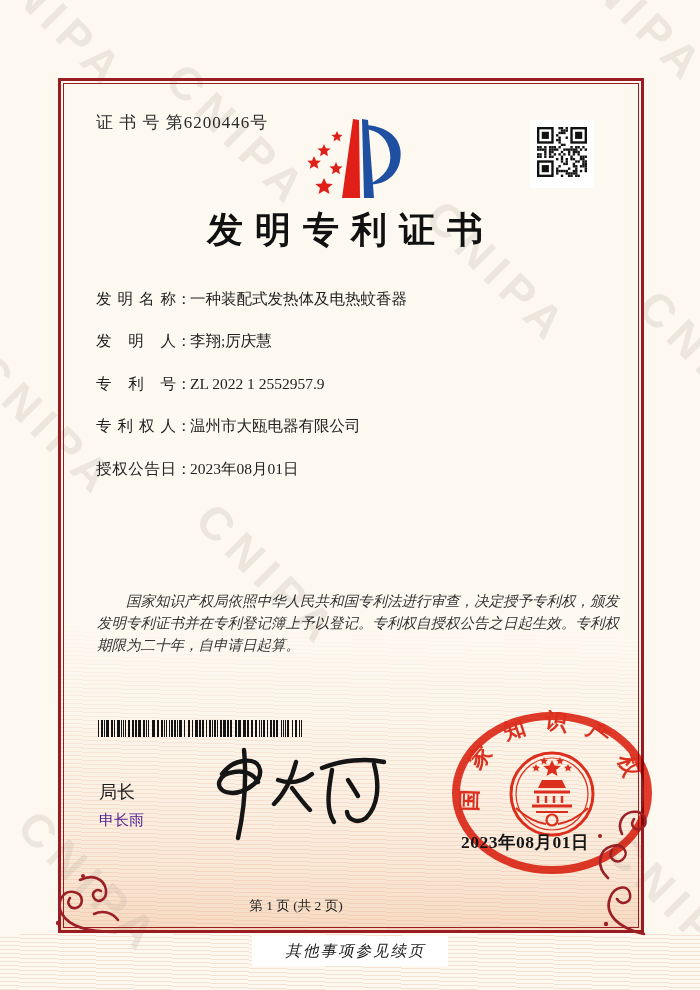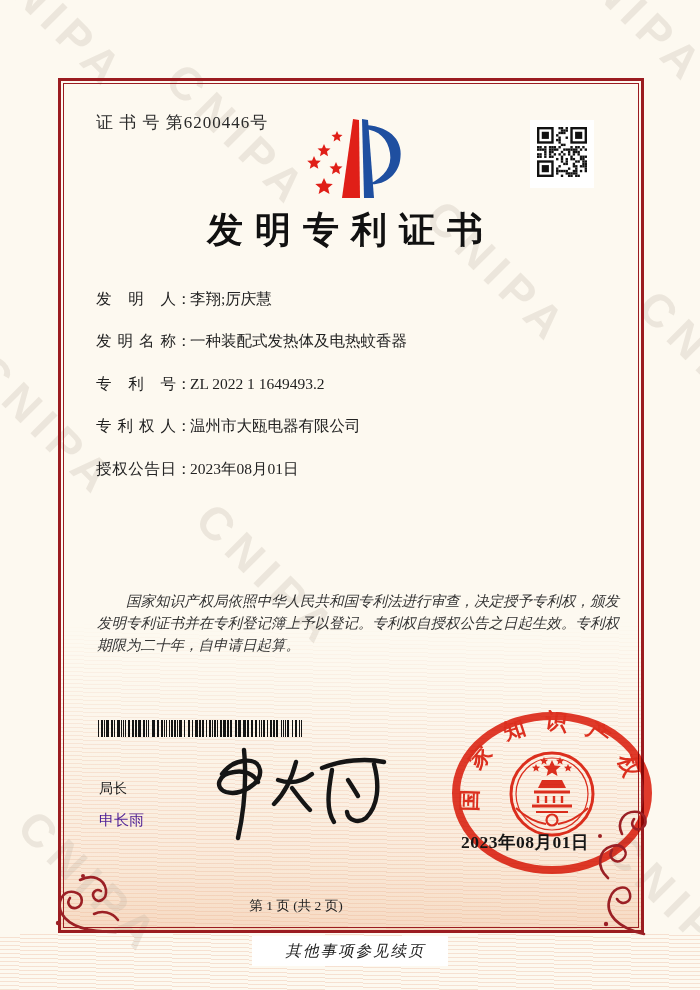--- a/index.html
+++ b/index.html
@@ -40,21 +40,21 @@
   .flabel{display:inline-block;width:80px;text-align:justify;text-align-last:justify;color:#222;vertical-align:top;}
   .colon{display:inline-block;width:14px;color:#222;}
   .fvalue{color:#222;}
   .fpair2{position:absolute;left:251px;top:0;}
 
   .legal{position:absolute;left:97px;top:574px;width:528px;z-index:4;font-size:14.5px;line-height:22px;
          font-style:italic;color:#333;}
   .legal p{margin:16px 0 6px 0;text-indent:2em;font-style:italic;}
 
   .barcode{position:absolute;left:98px;top:720px;z-index:4;}
-  .officer-title{position:absolute;left:99px;top:780px;z-index:4;font-family:"Liberation Sans","DejaVu Sans",sans-serif;font-size:14px;color:#1c1c1c;}
+  .officer-title{position:absolute;left:99px;top:780px;z-index:4;font-family:"Liberation Sans","DejaVu Sans",sans-serif;font-size:18px;color:#1c1c1c;}
   .officer-name{position:absolute;left:99px;top:811px;z-index:4;font-family:"Liberation Sans","DejaVu Sans",sans-serif;font-size:15px;color:#4c1d95;}
   .signature{position:absolute;left:200px;top:744px;z-index:4;}
 
   .seal{position:absolute;left:450px;top:710px;z-index:5;mix-blend-mode:multiply;}
   .seal-date{position:absolute;left:461px;top:830px;width:170px;z-index:6;font-size:17.5px;font-weight:600;
              letter-spacing:0.5px;color:#161616;}
 
   .page-info{position:absolute;left:58px;top:897px;width:476px;z-index:4;text-align:center;font-size:13.5px;color:#222;}
   .note-strip{position:absolute;left:252px;top:936px;width:196px;height:30px;background:#ffffff;z-index:4;
               display:flex;align-items:center;justify-content:center;}
@@ -228,27 +228,27 @@
       <rect x="16" y="2" width="3" height="3" fill="#111"></rect>
       <rect x="0" y="14" width="7" height="7" fill="#111"></rect>
       <rect x="1" y="15" width="5" height="5" fill="#fff"></rect>
       <rect x="2" y="16" width="3" height="3" fill="#111"></rect>
     </svg>
 
   <div class="title">发明专利证书</div>
 
   <div class="fields">
     <div class="frow">
+      <span class="flabel">发明名称</span><span class="colon">：</span><span class="fvalue">一种装配式发热体及电热蚊香器</span>
+    </div>
+    <div class="frow">
       <span class="flabel">发明人</span><span class="colon">：</span><span class="fvalue">李翔;厉庆慧</span>
     </div>
     <div class="frow">
-      <span class="flabel">发明名称</span><span class="colon">：</span><span class="fvalue">一种装配式发热体及电热蚊香器</span>
-    </div>
-    <div class="frow">
-      <span class="flabel">专利号</span><span class="colon">：</span><span class="fvalue">ZL 2022 1 1649493.2</span>
+      <span class="flabel">专利号</span><span class="colon">：</span><span class="fvalue">ZL 2022 1 2552957.9</span>
     </div>
     <div class="frow">
       <span class="flabel">专利权人</span><span class="colon">：</span><span class="fvalue">温州市大瓯电器有限公司</span>
     </div>
     <div class="frow">
       <span class="flabel">授权公告日</span><span class="colon">：</span><span class="fvalue">2023年08月01日</span>
     </div>
   </div>
 
   <div class="legal">

